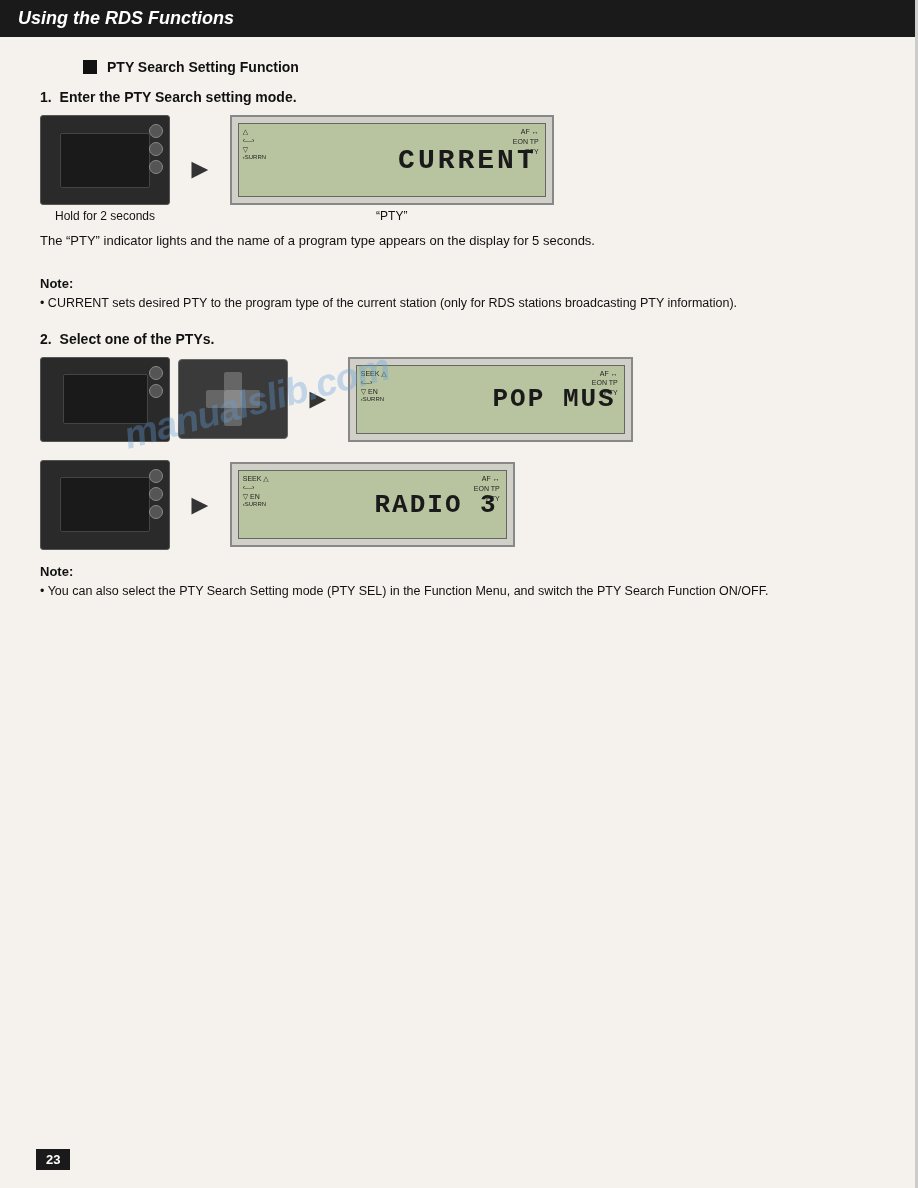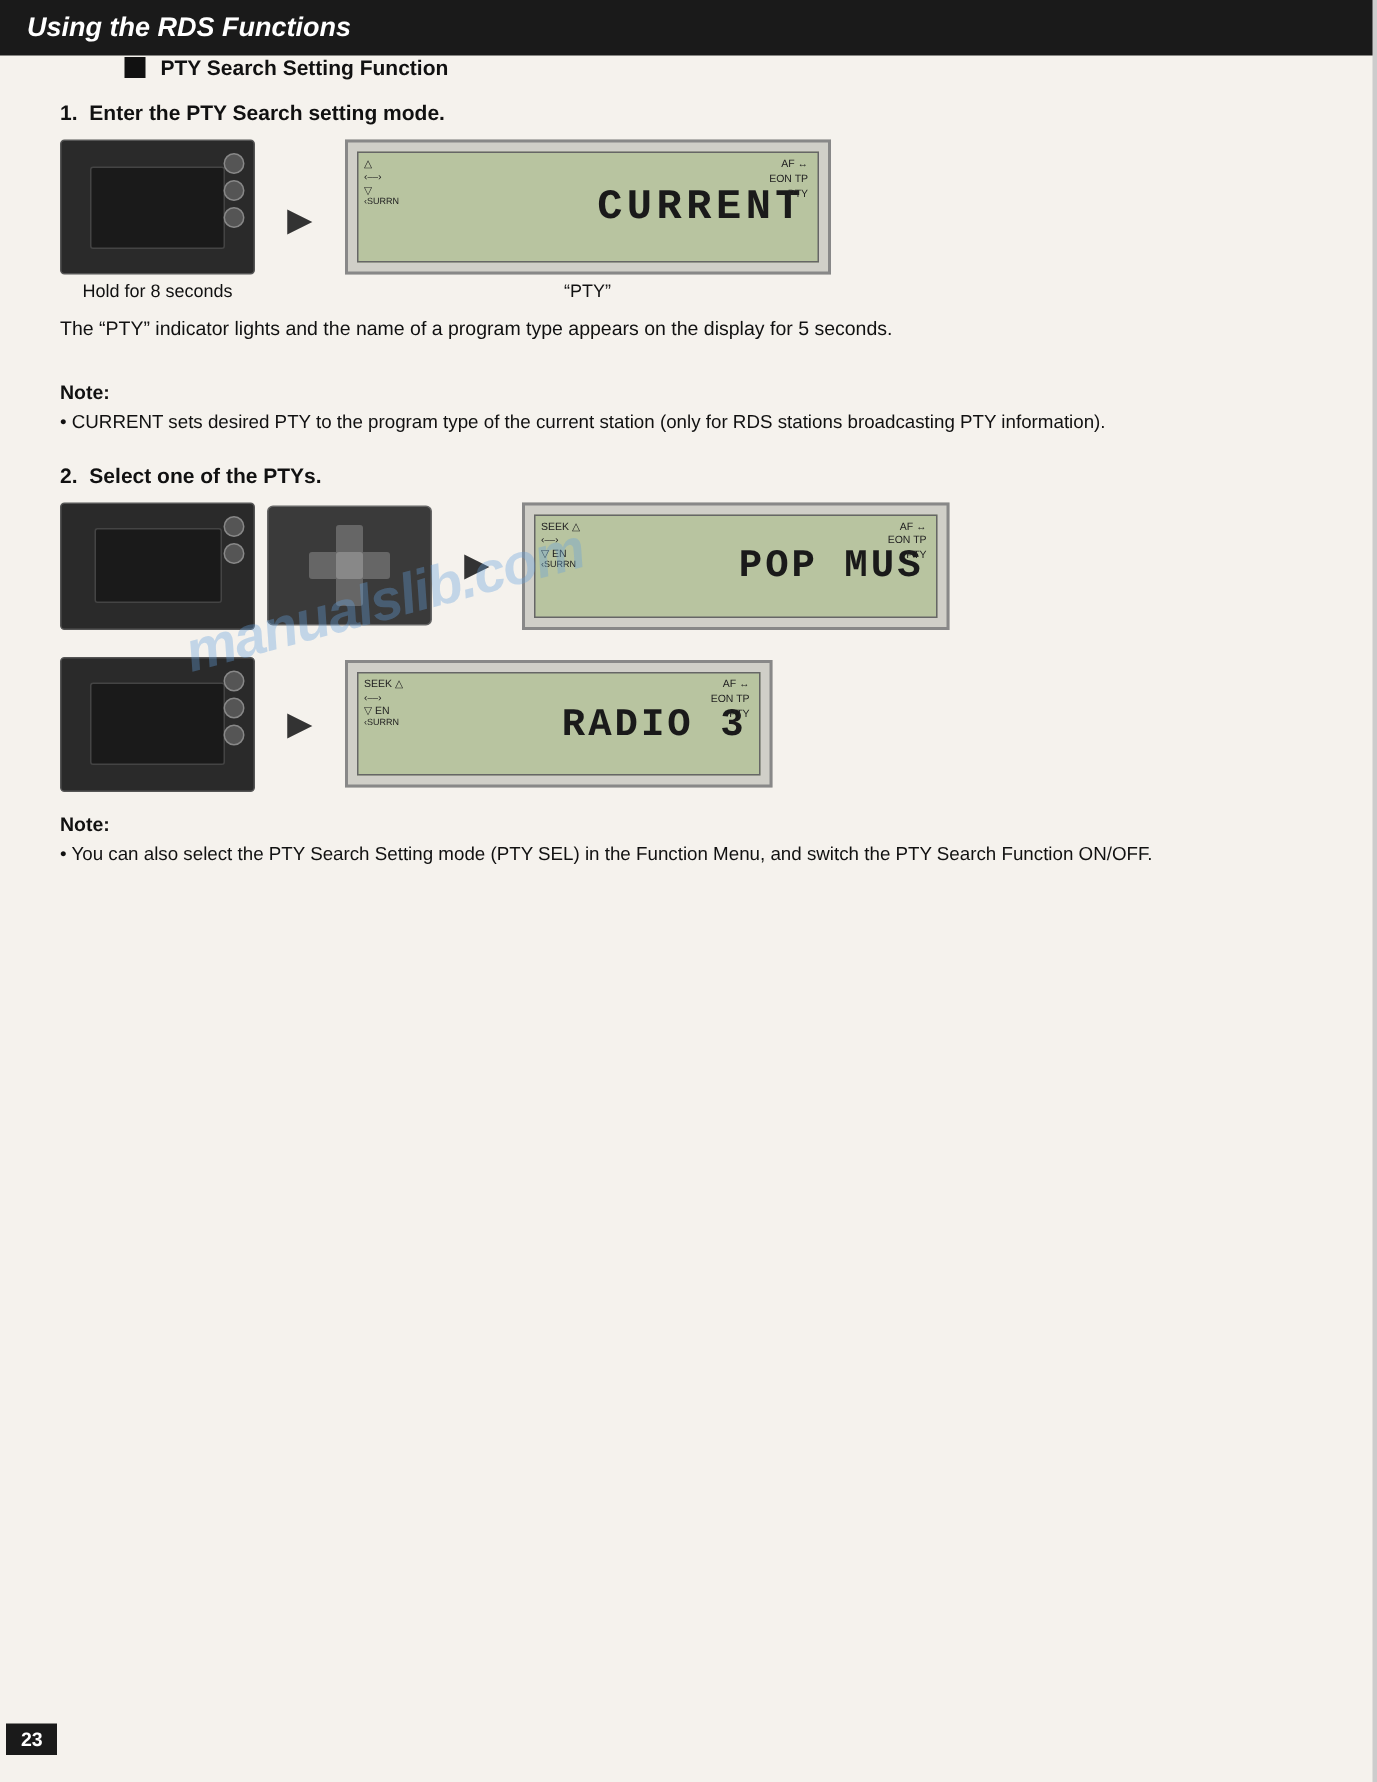--- a/index.html
+++ b/index.html
@@ -20,20 +20,21 @@
       position: relative;
     }
     
     .header-bar {
       background: #1a1a1a;
       color: #fff;
       font-style: italic;
       font-weight: bold;
       font-size: 18px;
       padding: 8px 18px;
+      margin-bottom: 22px;
     }
     .content {
       padding: 0 40px 40px 40px;
     }
     .section-title {
       display: flex;
       align-items: center;
       gap: 10px;
       font-weight: bold;
       font-size: 14px;
@@ -162,21 +163,21 @@
       font-style: italic;
       font-weight: bold;
       transform: rotate(-15deg);
       pointer-events: none;
       letter-spacing: -1px;
       z-index: 10;
     }
     .page-num {
       position: absolute;
       bottom: 18px;
-      left: 4px;
+      left: 36px;
       background: #1a1a1a;
       color: #fff;
       font-size: 13px;
       font-weight: bold;
       padding: 3px 10px;
     }
     
     .device-panel {
       width: 130px;
       height: 90px;
@@ -302,21 +303,21 @@
 
         <div>
           <div class="device-panel">
             <div class="device-panel-inner"></div>
             <div class="device-buttons">
               <div class="dev-btn"></div>
               <div class="dev-btn"></div>
               <div class="dev-btn"></div>
             </div>
           </div>
-          <div class="label-below">Hold for 8 seconds</div>
+          <div class="label-below">Hold for 2 seconds</div>
         </div>
 
         <div class="arrow">►</div>
 
         <div>
           <div class="display-screen display-large">
             <div class="display-inner">
               <div class="display-indicators">
                 <div>△</div>
                 <div>‹⎯⎯›</div>

